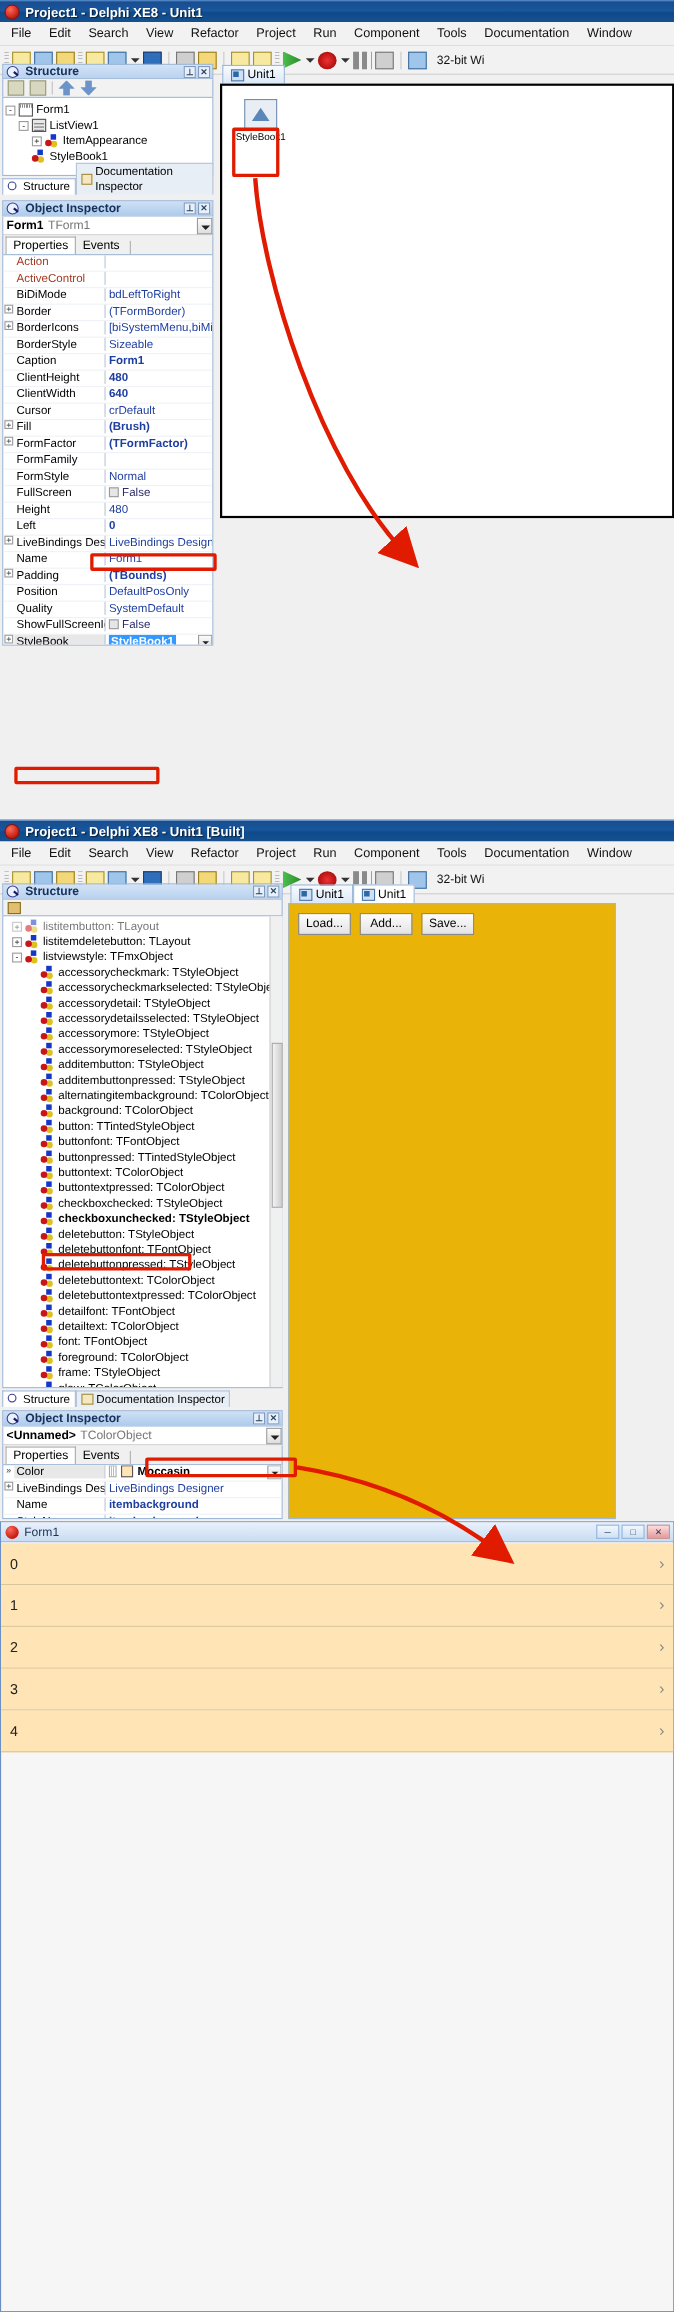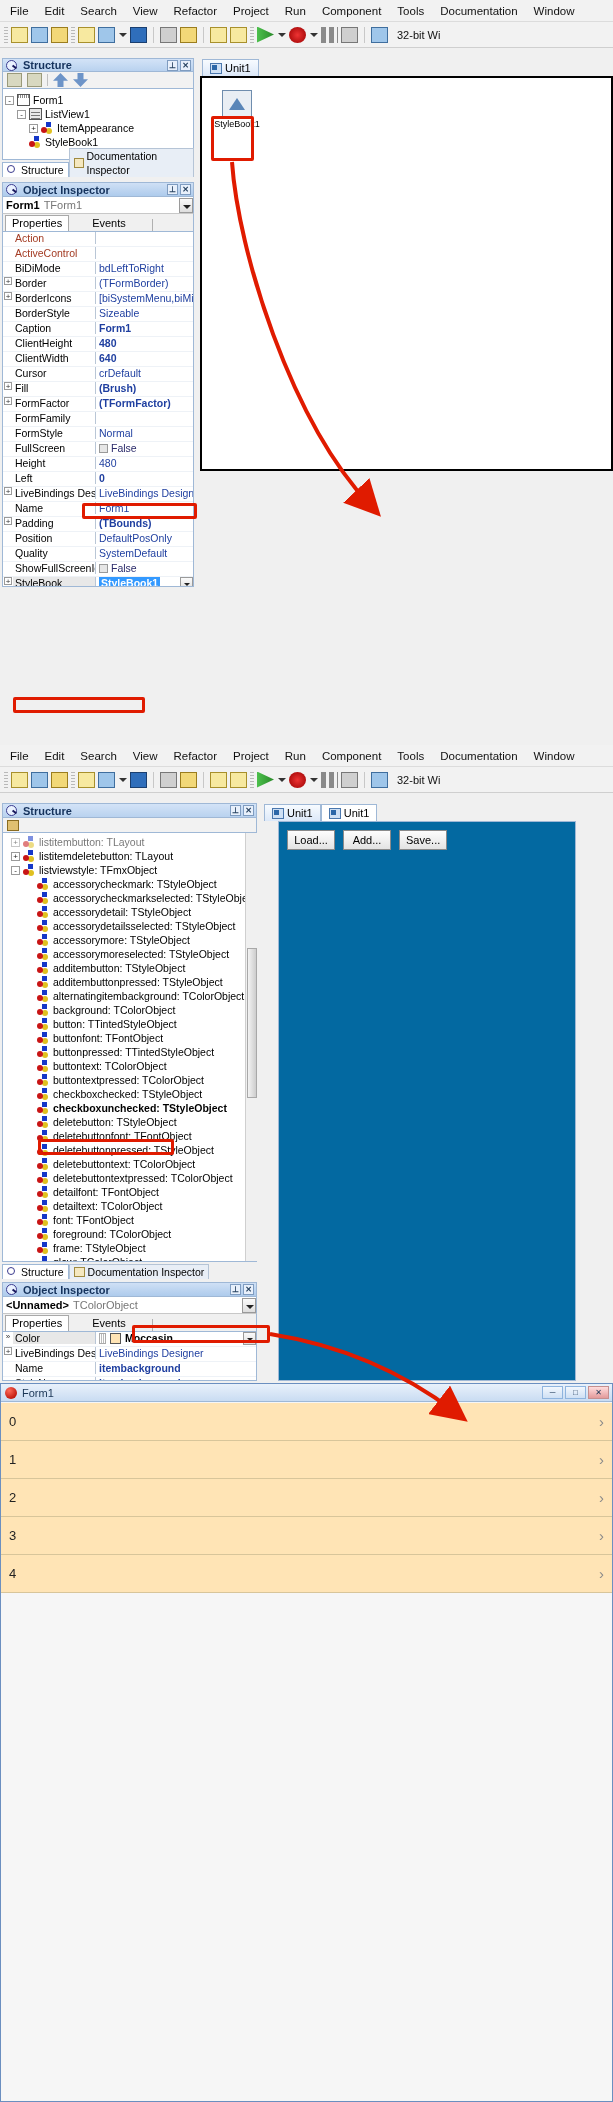--- a/index.html
+++ b/index.html
@@ -86,21 +86,21 @@
   .tico.obj:before{content:"";position:absolute;left:5px;top:0;width:5px;height:5px;background:#1537c8;}
   .tico.obj:after{content:"";position:absolute;left:0;top:5px;width:6px;height:6px;background:#c81515;border-radius:50%;box-shadow:5px 1px 0 #e0c020;}
 
   
   .oi-objline{height:17px;background:#fff;border-left:1px solid #9fb8d6;border-right:1px solid #9fb8d6;border-bottom:1px solid #c8c8c8;display:flex;align-items:center;padding-left:3px;font-size:11px;gap:4px;}
   .oi-objline b{color:#000;}
   .oi-objline i{font-style:normal;color:#777;}
   .oi-drop{margin-left:auto;width:14px;height:15px;border:1px solid #9a9a9a;background:linear-gradient(to bottom,#fbfbfb,#dedede);position:relative;}
   .oi-drop:after{content:"";position:absolute;left:3px;top:6px;border-left:4px solid transparent;border-right:4px solid transparent;border-top:4px solid #222;}
   .oi-tabs{height:17px;background:#f0f0f0;border-left:1px solid #9fb8d6;border-right:1px solid #9fb8d6;display:flex;align-items:flex-end;padding-left:2px;font-size:11px;}
-  .oi-tab{padding:1px 6px 1px 6px;border:1px solid #a9a9a9;border-bottom:none;background:#e4e4e4;margin-right:17px;line-height:13px;}
+  .oi-tab{padding:1px 6px 1px 6px;border:1px solid #a9a9a9;border-bottom:none;background:#e4e4e4;margin-right:0;line-height:13px;}
   .oi-tab.active{background:#fff;font-weight:normal;}
   .oi-sep{border-left:1px solid #b0b0b0;height:12px;margin-left:3px;}
 
   .proptable{background:#fff;border:1px solid #9fb8d6;overflow:hidden;position:relative;}
   .prow{display:flex;height:15px;align-items:flex-start;font-size:10.5px;border-bottom:1px solid #eef2f7;}
   .pexp{width:10px;flex:0 0 auto;text-align:center;font-size:8px;color:#333;}
   .pexp span{display:inline-block;width:8px;height:8px;line-height:7px;border:1px solid #9a9a9a;background:#fff;}
   .pname{width:83px;flex:0 0 auto;padding-left:2px;overflow:hidden;white-space:nowrap;border-right:1px solid #b9c6d6;}
   .pval{flex:1;padding-left:3px;overflow:hidden;white-space:nowrap;color:#1f3fa0;}
   .pname.red{color:#a33b23;}
@@ -126,20 +126,24 @@
   .form-row .chev{margin-left:auto;color:#8a8a8a;font-size:15px;}
 
   .scrollbar{position:absolute;width:12px;background:#f0f0f0;border-left:1px solid #cfcfcf;}
   .sb-thumb{position:absolute;left:1px;width:10px;background:linear-gradient(to right,#f3f3f3,#cdcdcd);border:1px solid #a8a8a8;}
 </style>
 </head>
 <body>
 
 <div class="win" id="win1" style="left:0;top:0;width:613px;height:745px;">
 
+  <div class="titlebar">
+    <div class="app-icon"></div>
+    <div class="tbtitle">Project1 - Delphi XE8 - Unit1</div>
+  </div>
 
   <div class="menubar">
     <span>File</span>
     <span>Edit</span>
     <span>Search</span>
     <span>View</span>
     <span>Refactor</span>
     <span>Project</span>
     <span>Run</span>
     <span>Component</span>
@@ -387,20 +391,24 @@
         <div style="width:0;height:0;border-left:8px solid transparent;border-right:8px solid transparent;border-bottom:12px solid #5a86b8;"></div>
       </div>
       <div style="font-size:9px;margin-top:1px;">StyleBook1</div>
     </div>
   </div>
 
 </div>
 
 <div class="win" id="win2" style="left:0;top:745px;width:613px;height:640px;">
 
+  <div class="titlebar">
+    <div class="app-icon"></div>
+    <div class="tbtitle">Project1 - Delphi XE8 - Unit1 [Built]</div>
+  </div>
 
   <div class="menubar">
     <span>File</span>
     <span>Edit</span>
     <span>Search</span>
     <span>View</span>
     <span>Refactor</span>
     <span>Project</span>
     <span>Run</span>
     <span>Component</span>
@@ -674,21 +682,21 @@
     <div class="vtab">
       <span class="vico"></span>
       <span>Unit1</span>
     </div>
     <div class="vtab" style="background:#fff;">
       <span class="vico"></span>
       <span>Unit1</span>
     </div>
   </div>
 
-  <div style="position:absolute;left:262px;top:76px;width:298px;height:560px;background:#0369a1;border:1px solid #9fb8d6;margin-left:16px;">
+  <div style="position:absolute;left:262px;top:76px;width:298px;height:560px;background:#eab308;border:1px solid #9fb8d6;">
     <div style="display:flex;gap:8px;padding:8px 0 0 8px;">
       <button style="width:48px;height:20px;font-size:11px;font-family:'Liberation Sans',sans-serif;border:1px solid #8a8a8a;background:linear-gradient(to bottom,#fdfdfd,#e3e3e3);">Load...</button>
       <button style="width:48px;height:20px;font-size:11px;font-family:'Liberation Sans',sans-serif;border:1px solid #8a8a8a;background:linear-gradient(to bottom,#fdfdfd,#e3e3e3);">Add...</button>
       <button style="width:48px;height:20px;font-size:11px;font-family:'Liberation Sans',sans-serif;border:1px solid #8a8a8a;background:linear-gradient(to bottom,#fdfdfd,#e3e3e3);">Save...</button>
     </div>
   </div>
 
 </div>
 
 <div class="formwin" style="left:0;top:1383px;width:613px;height:719px;">

